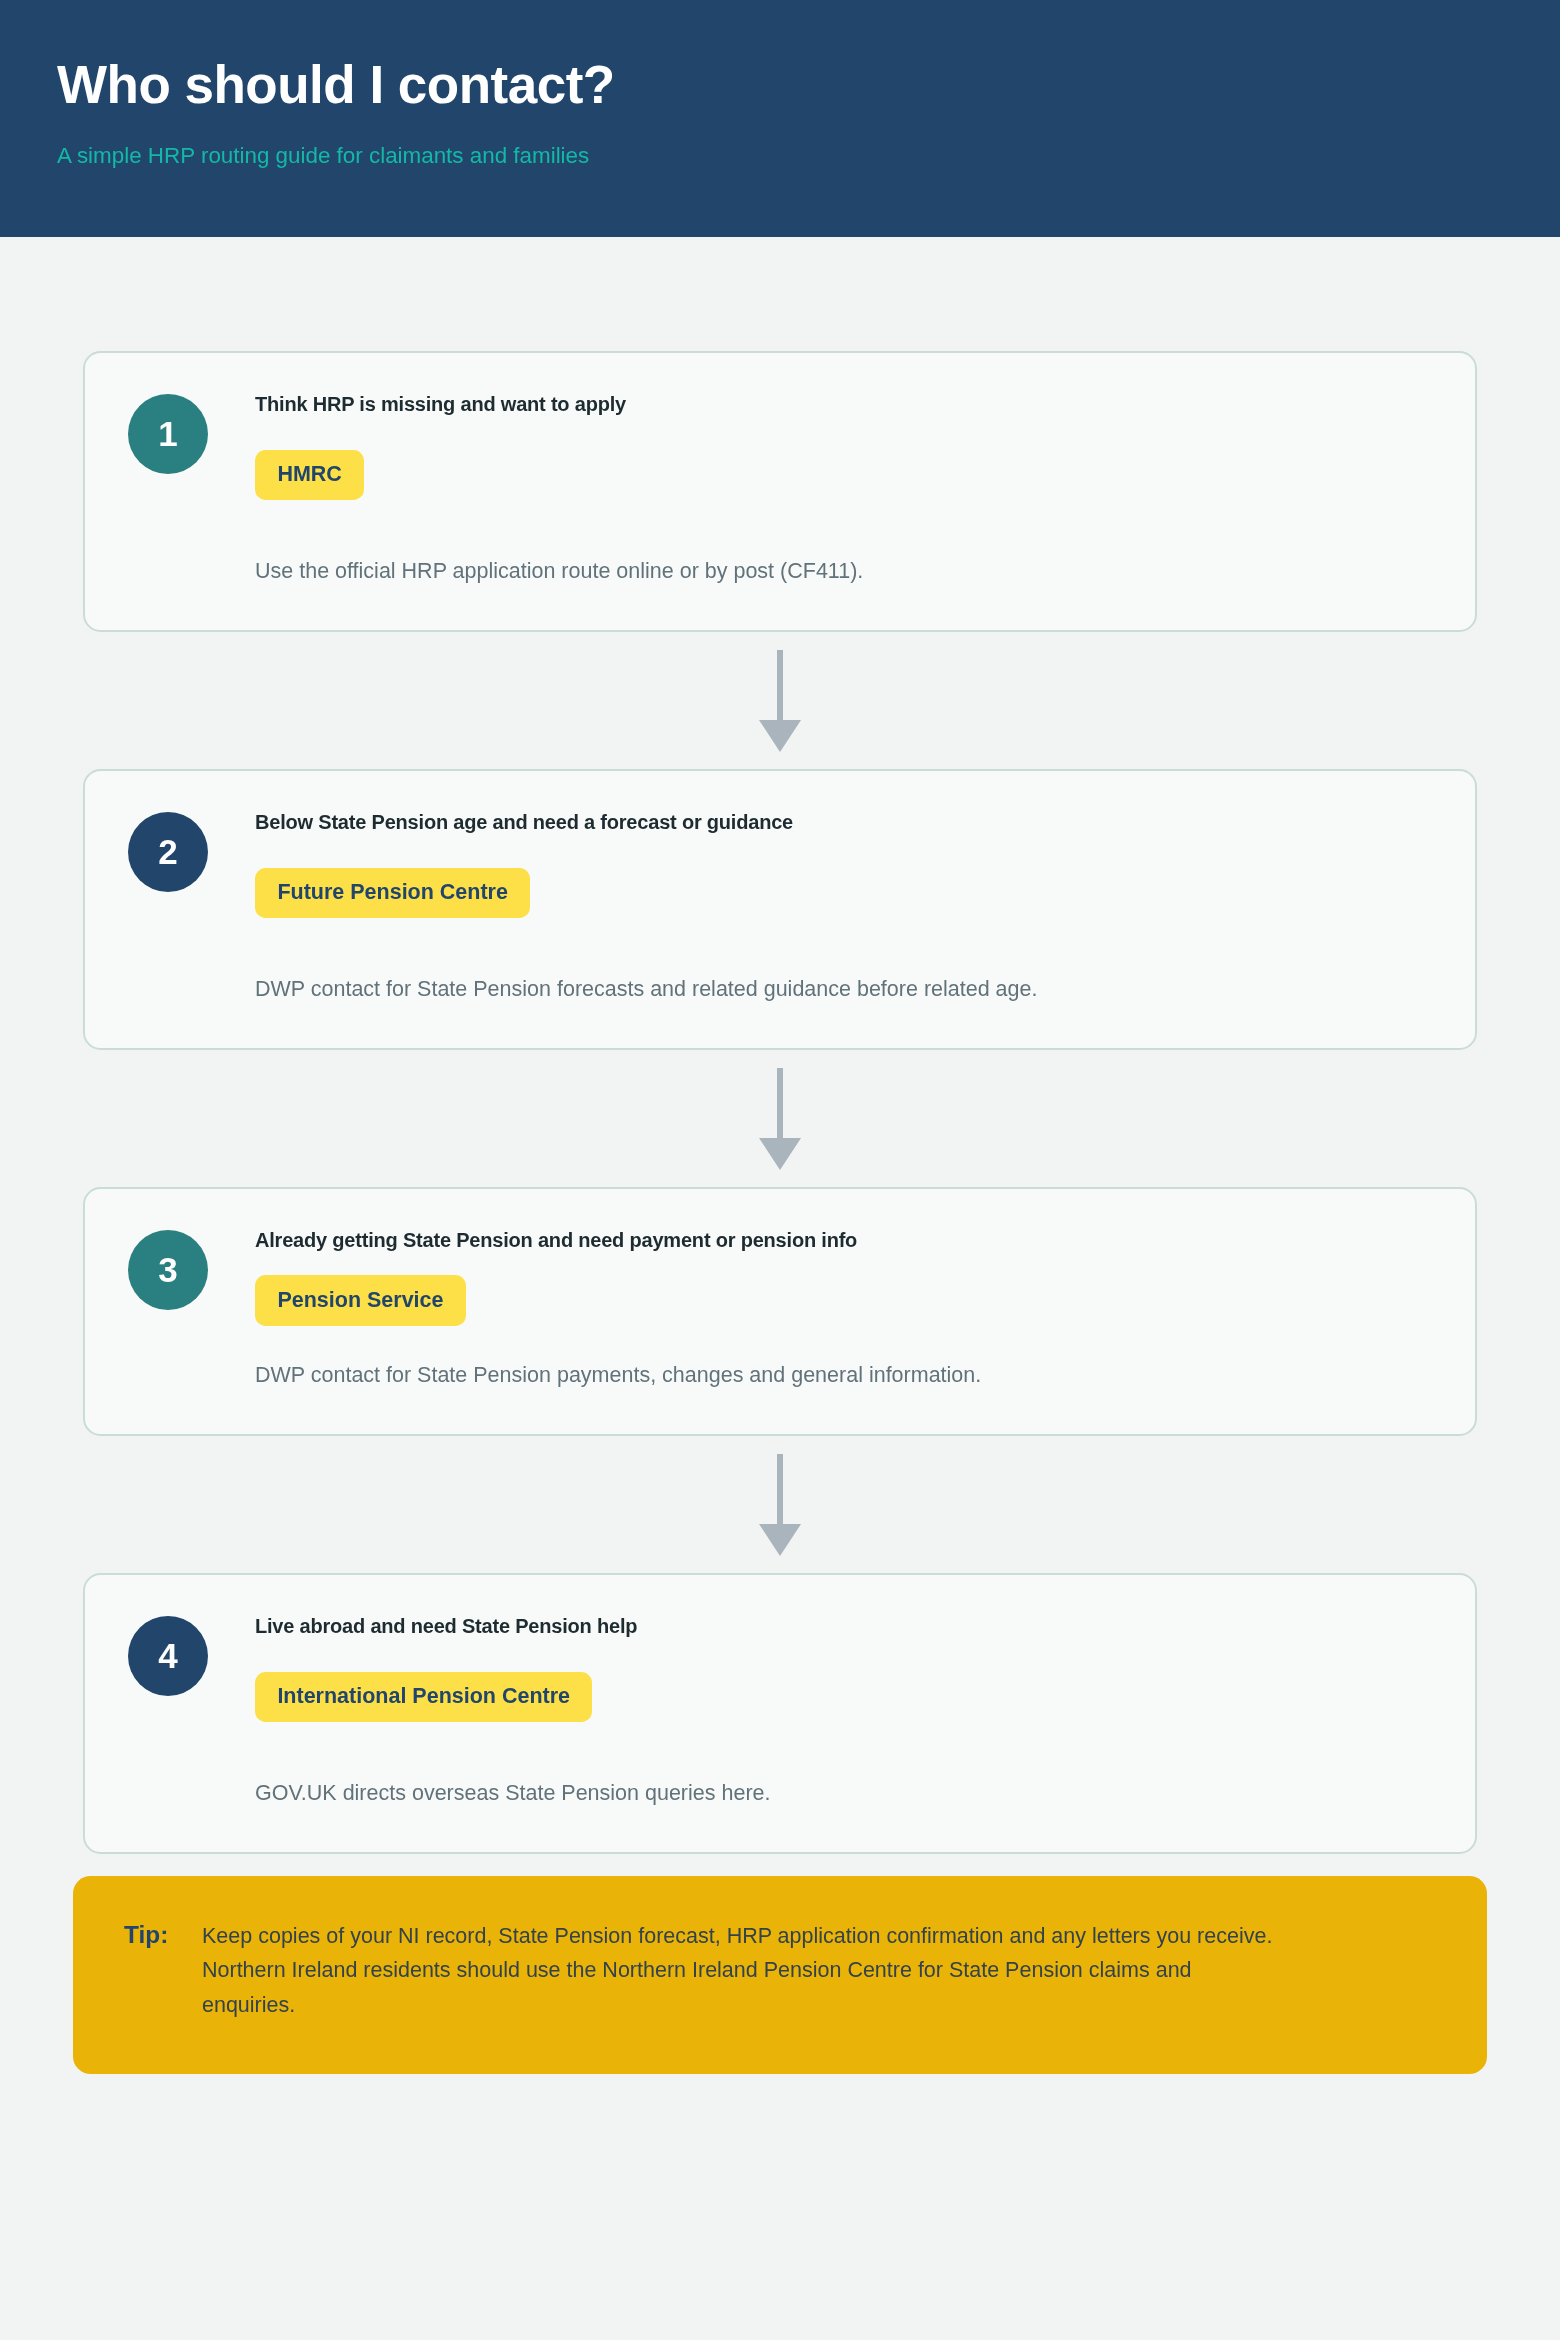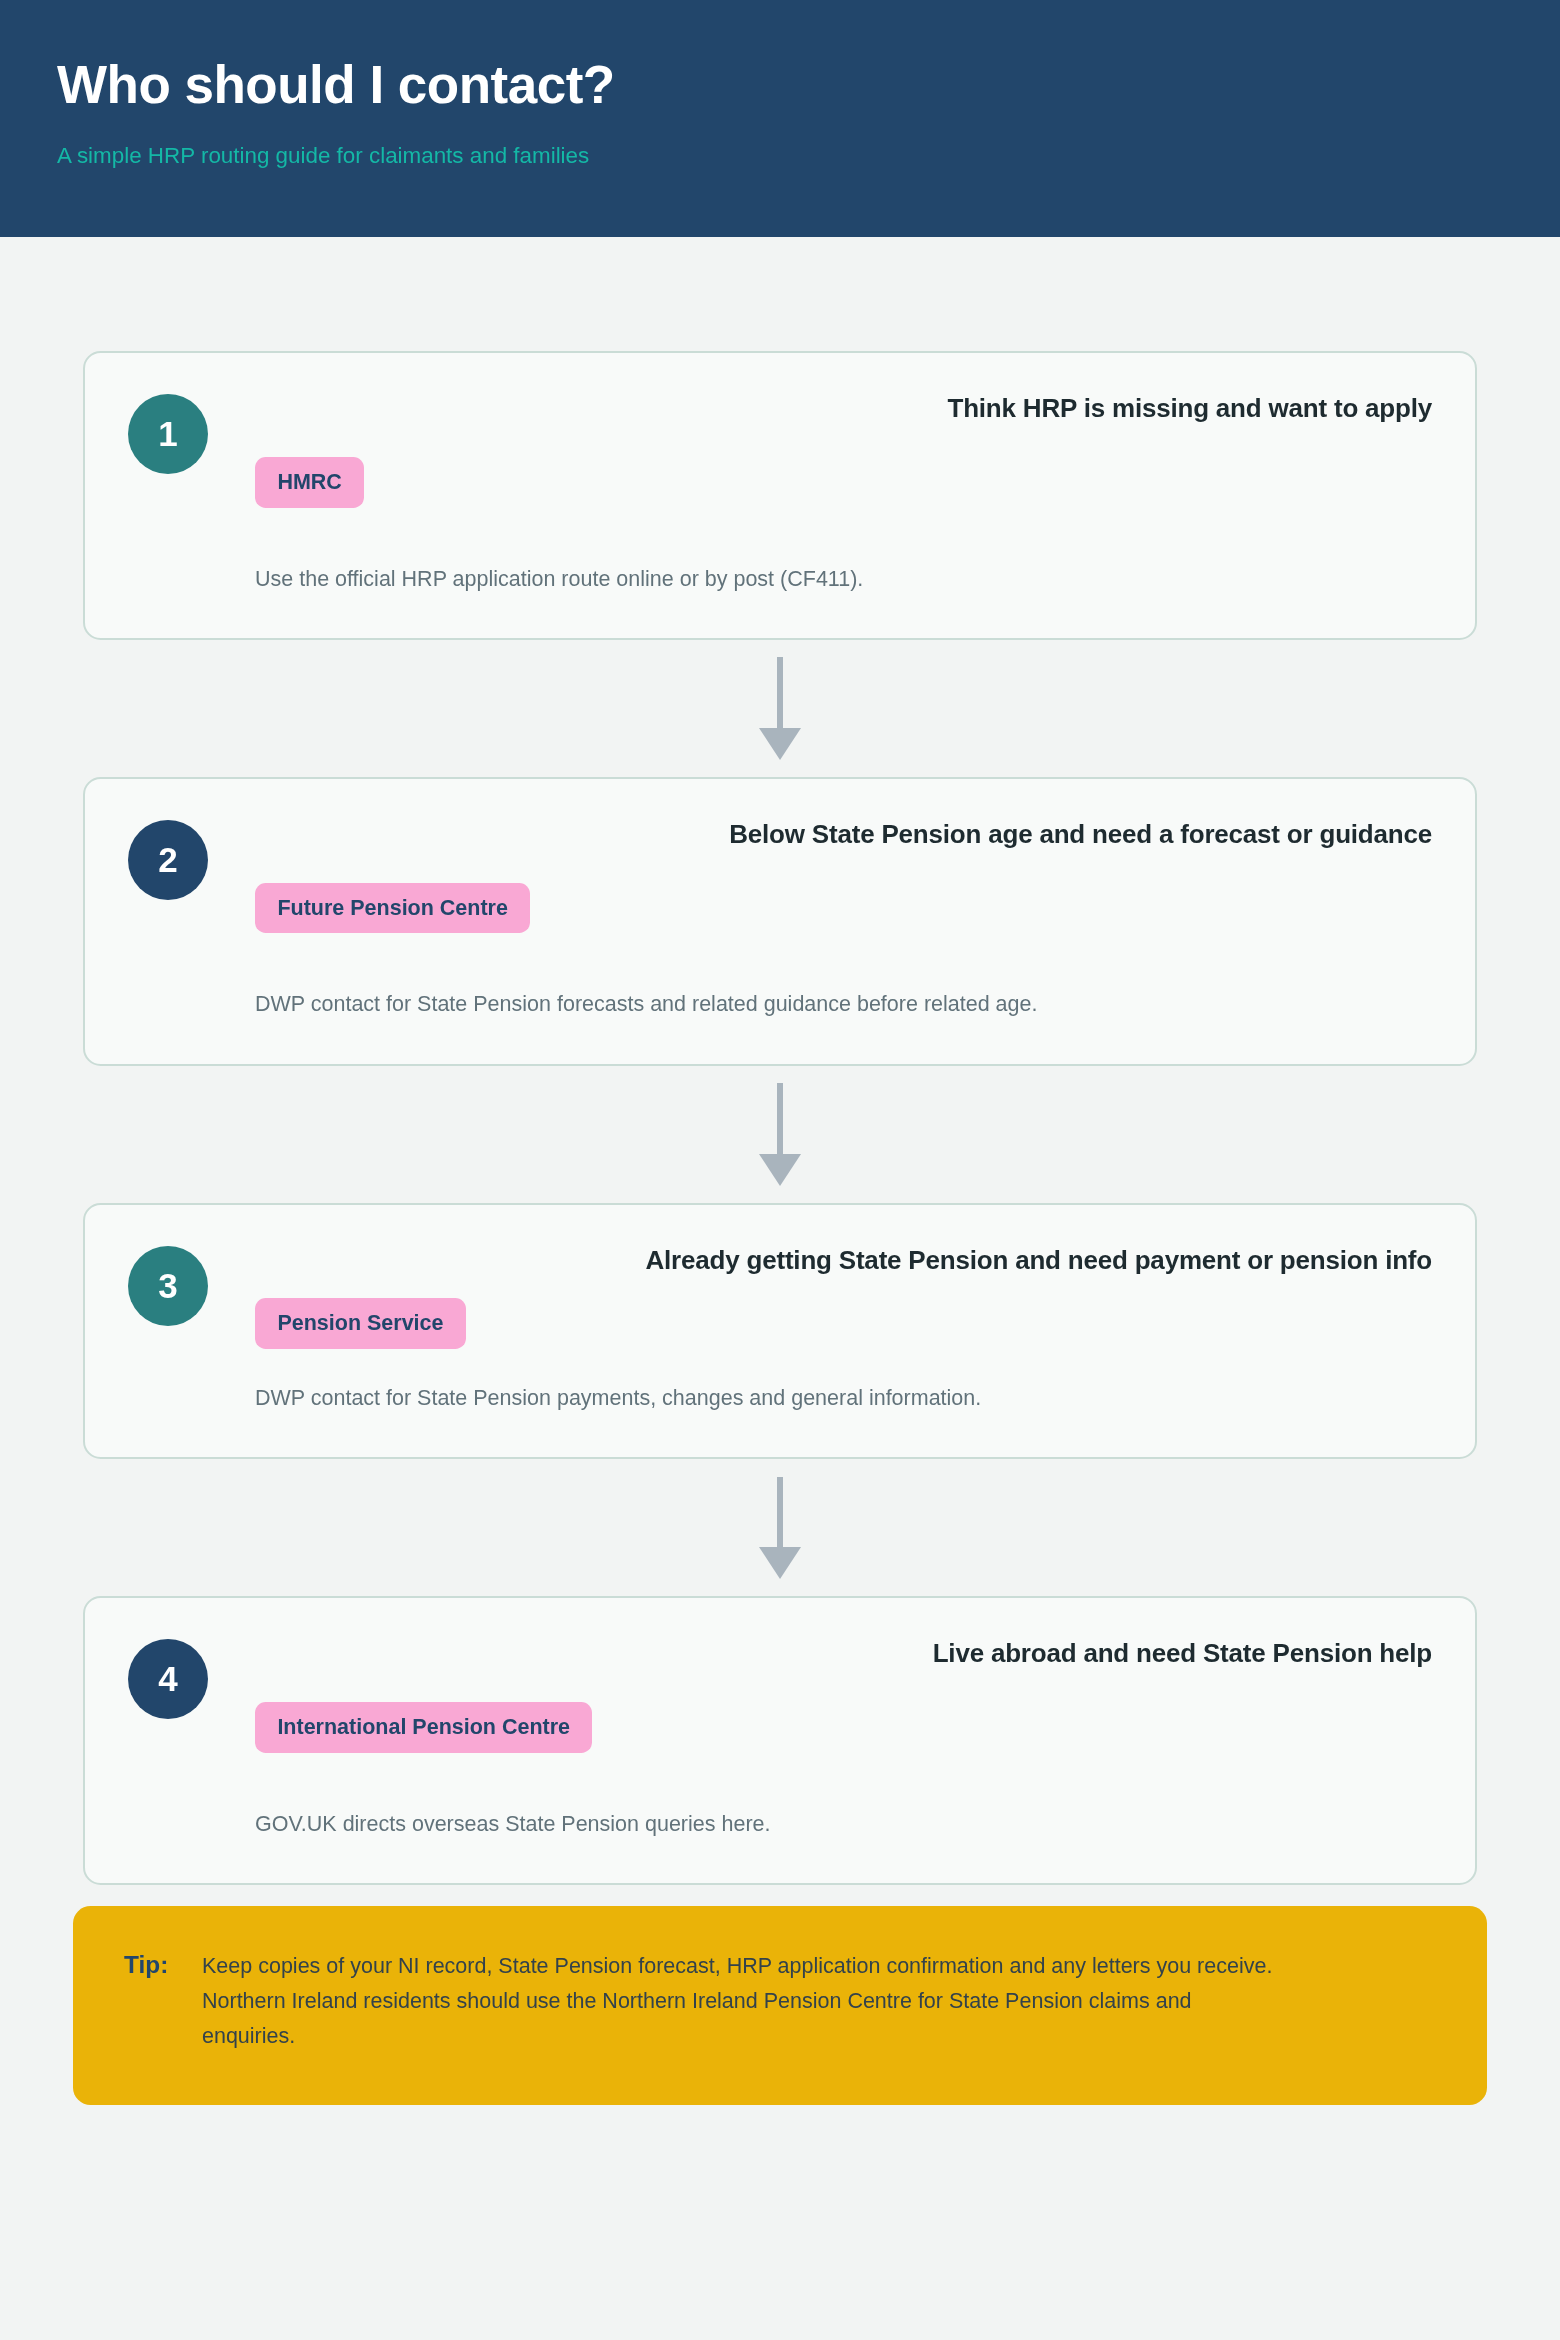--- a/index.html
+++ b/index.html
@@ -73,30 +73,29 @@
   .badge.navy { background: #22466b; }
 
   .card-body {
     margin-left: 47px;
     flex: 1;
     padding-top: 2px;
   }
 
   .card-title {
     color: #1e2b30;
-    font-size: 26px;
+    font-size: 20px;
     font-weight: 700;
     line-height: 1.28;
     letter-spacing: -0.2px;
-    text-align: right;
   }
 
   .tag {
     display: inline-block;
-    background: #f9a8d4;
+    background: #fde047;
     color: #22466b;
     font-size: 21.5px;
     font-weight: 700;
     border-radius: 10.7px;
     padding: 12.7px 22.4px;
     margin-top: 32px;
   }
 
   .card-desc {
     color: #61727a;

